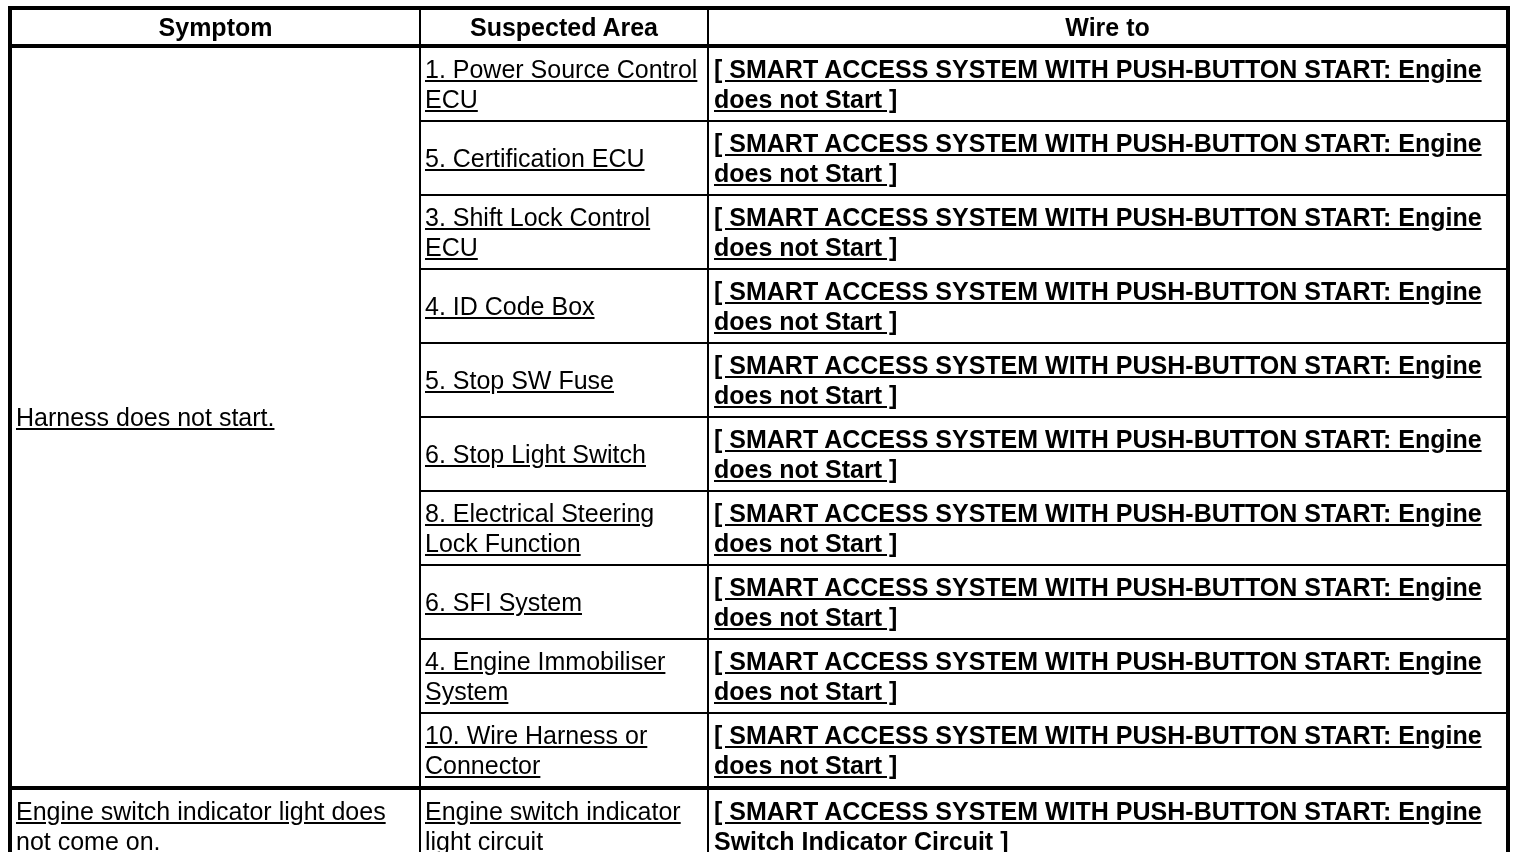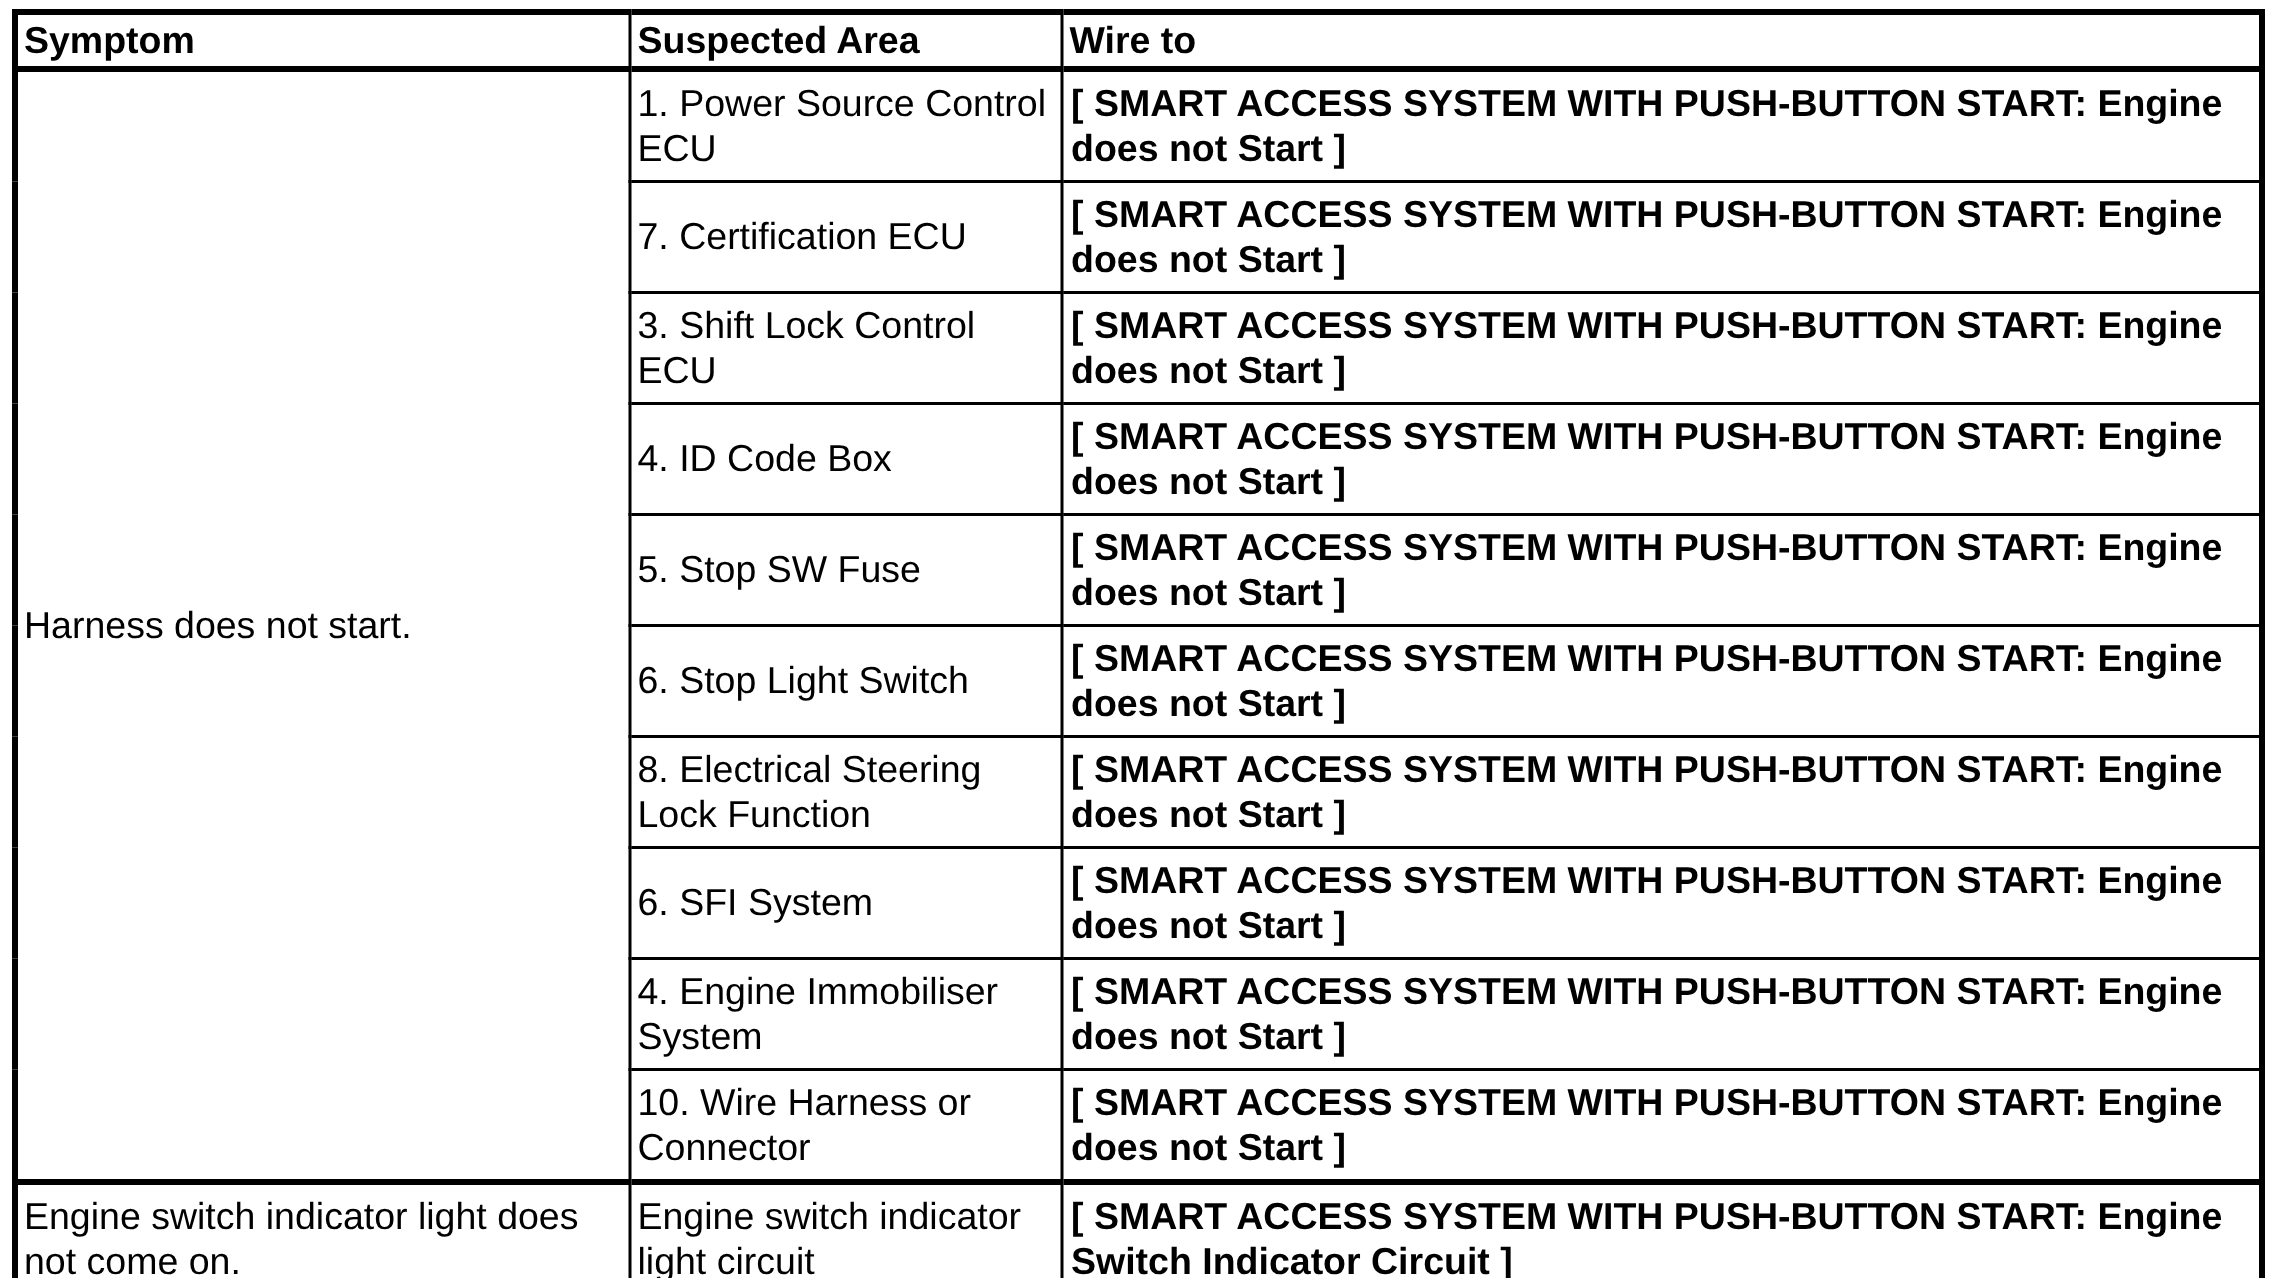--- a/index.html
+++ b/index.html
@@ -26,35 +26,36 @@
   }
   col.c1 { width: 410px; }
   col.c2 { width: 288px; }
   col.c3 { width: 800px; }
   th {
     border: 2px solid #000000;
     border-top: 4px solid #000000;
     border-bottom: 4px solid #000000;
     font-size: 25px;
     font-weight: bold;
-    text-align: left;
+    text-align: center;
     vertical-align: middle;
     height: 34px;
     padding: 0 4px;
     line-height: 30px;
   }
   td {
     border: 2px solid #000000;
     font-size: 25px;
     line-height: 30px;
     vertical-align: middle;
     height: 66px;
     padding: 3px 6px 3px 4px;
     text-align: left;
     word-spacing: normal;
+    text-decoration: underline;
   }
   td.symptom-cell {
     padding-left: 4px;
   }
   td.refer-cell {
     font-weight: bold;
     padding: 3px 2px 3px 5px;
   }
   tr.group-start td {
     border-top: 4px solid #000000;
@@ -77,21 +78,21 @@
         <th>Wire to</th>
       </tr>
     </thead>
     <tbody id="table-body">
         <tr>
           <td class="symptom-cell" rowspan="10">Harness does not start.</td>
           <td class="area-cell">1. Power Source Control ECU</td>
           <td class="refer-cell">[ SMART ACCESS SYSTEM WITH PUSH-BUTTON START: Engine does not Start ]</td>
         </tr>
         <tr>
-          <td class="area-cell">7. Certification ECU</td>
+          <td class="area-cell">5. Certification ECU</td>
           <td class="refer-cell">[ SMART ACCESS SYSTEM WITH PUSH-BUTTON START: Engine does not Start ]</td>
         </tr>
         <tr>
           <td class="area-cell">3. Shift Lock Control ECU</td>
           <td class="refer-cell">[ SMART ACCESS SYSTEM WITH PUSH-BUTTON START: Engine does not Start ]</td>
         </tr>
         <tr>
           <td class="area-cell">4. ID Code Box</td>
           <td class="refer-cell">[ SMART ACCESS SYSTEM WITH PUSH-BUTTON START: Engine does not Start ]</td>
         </tr>

